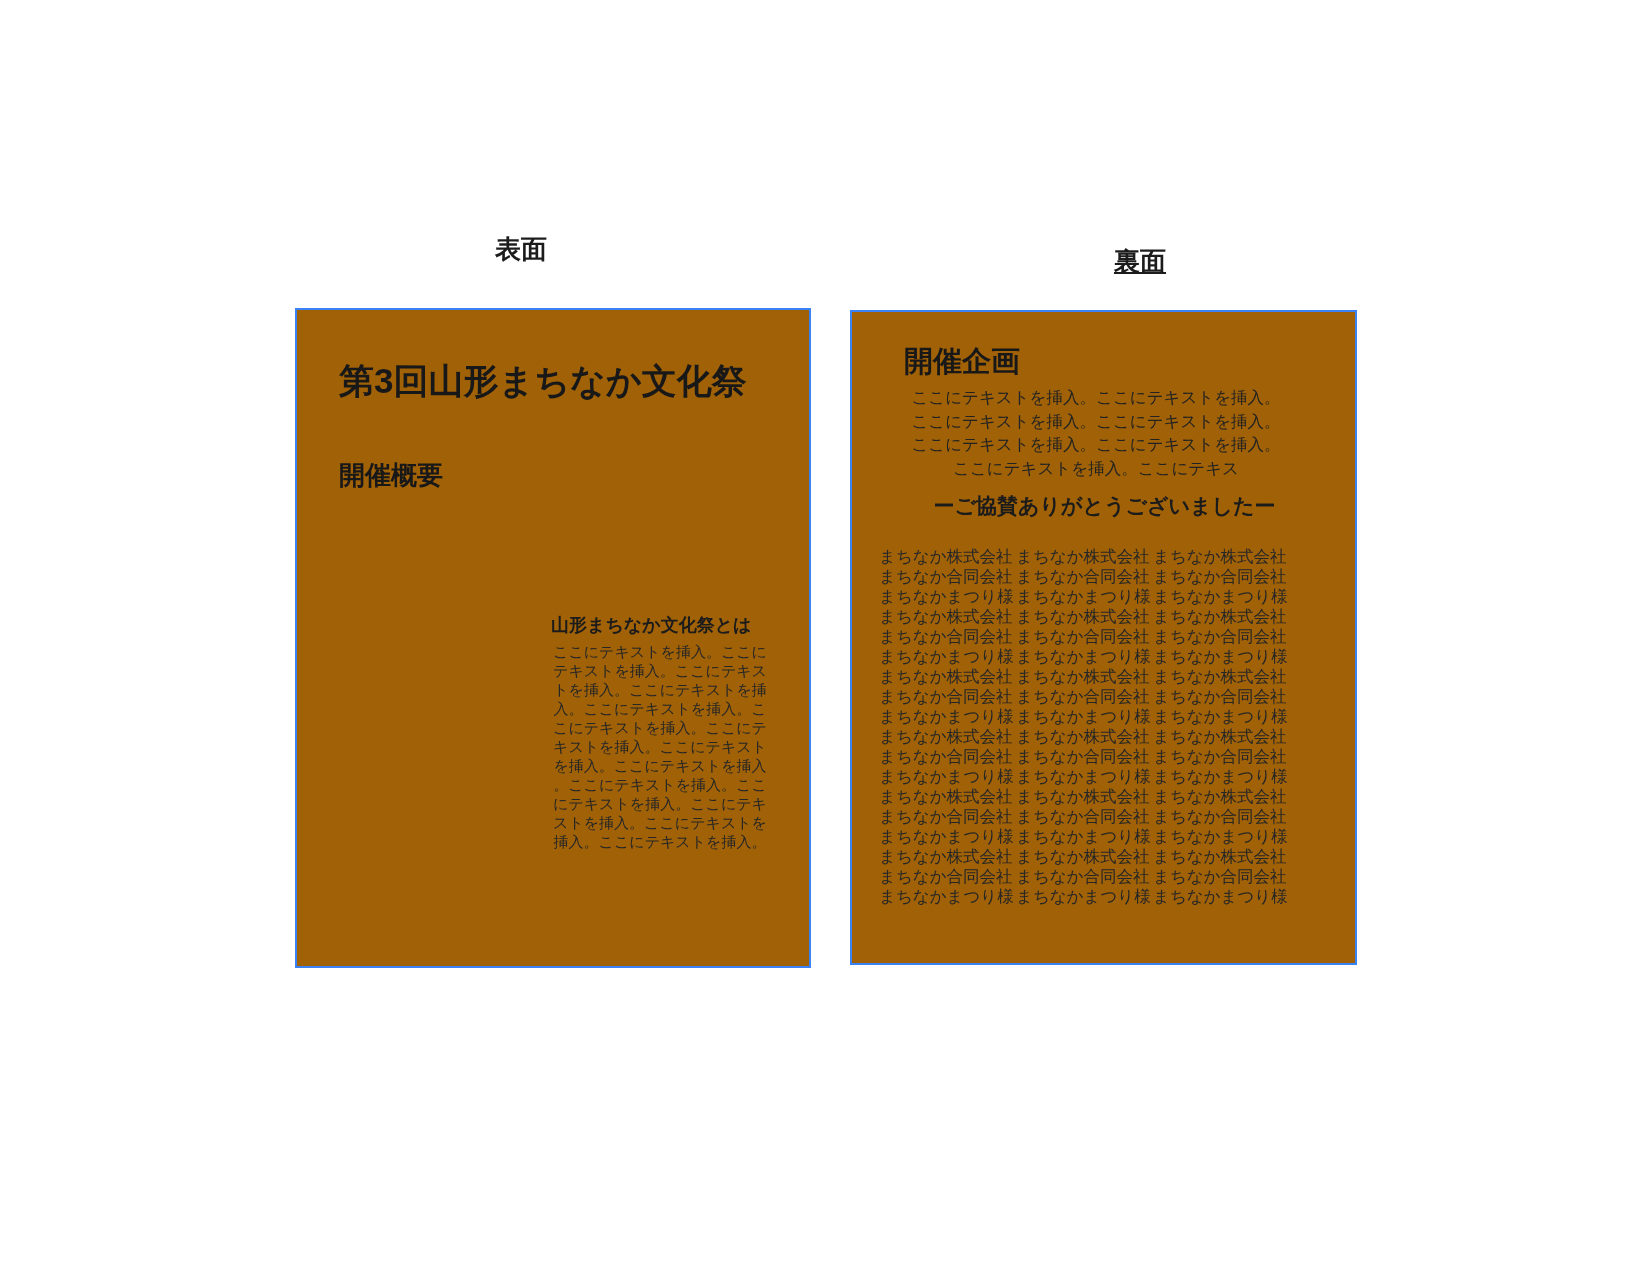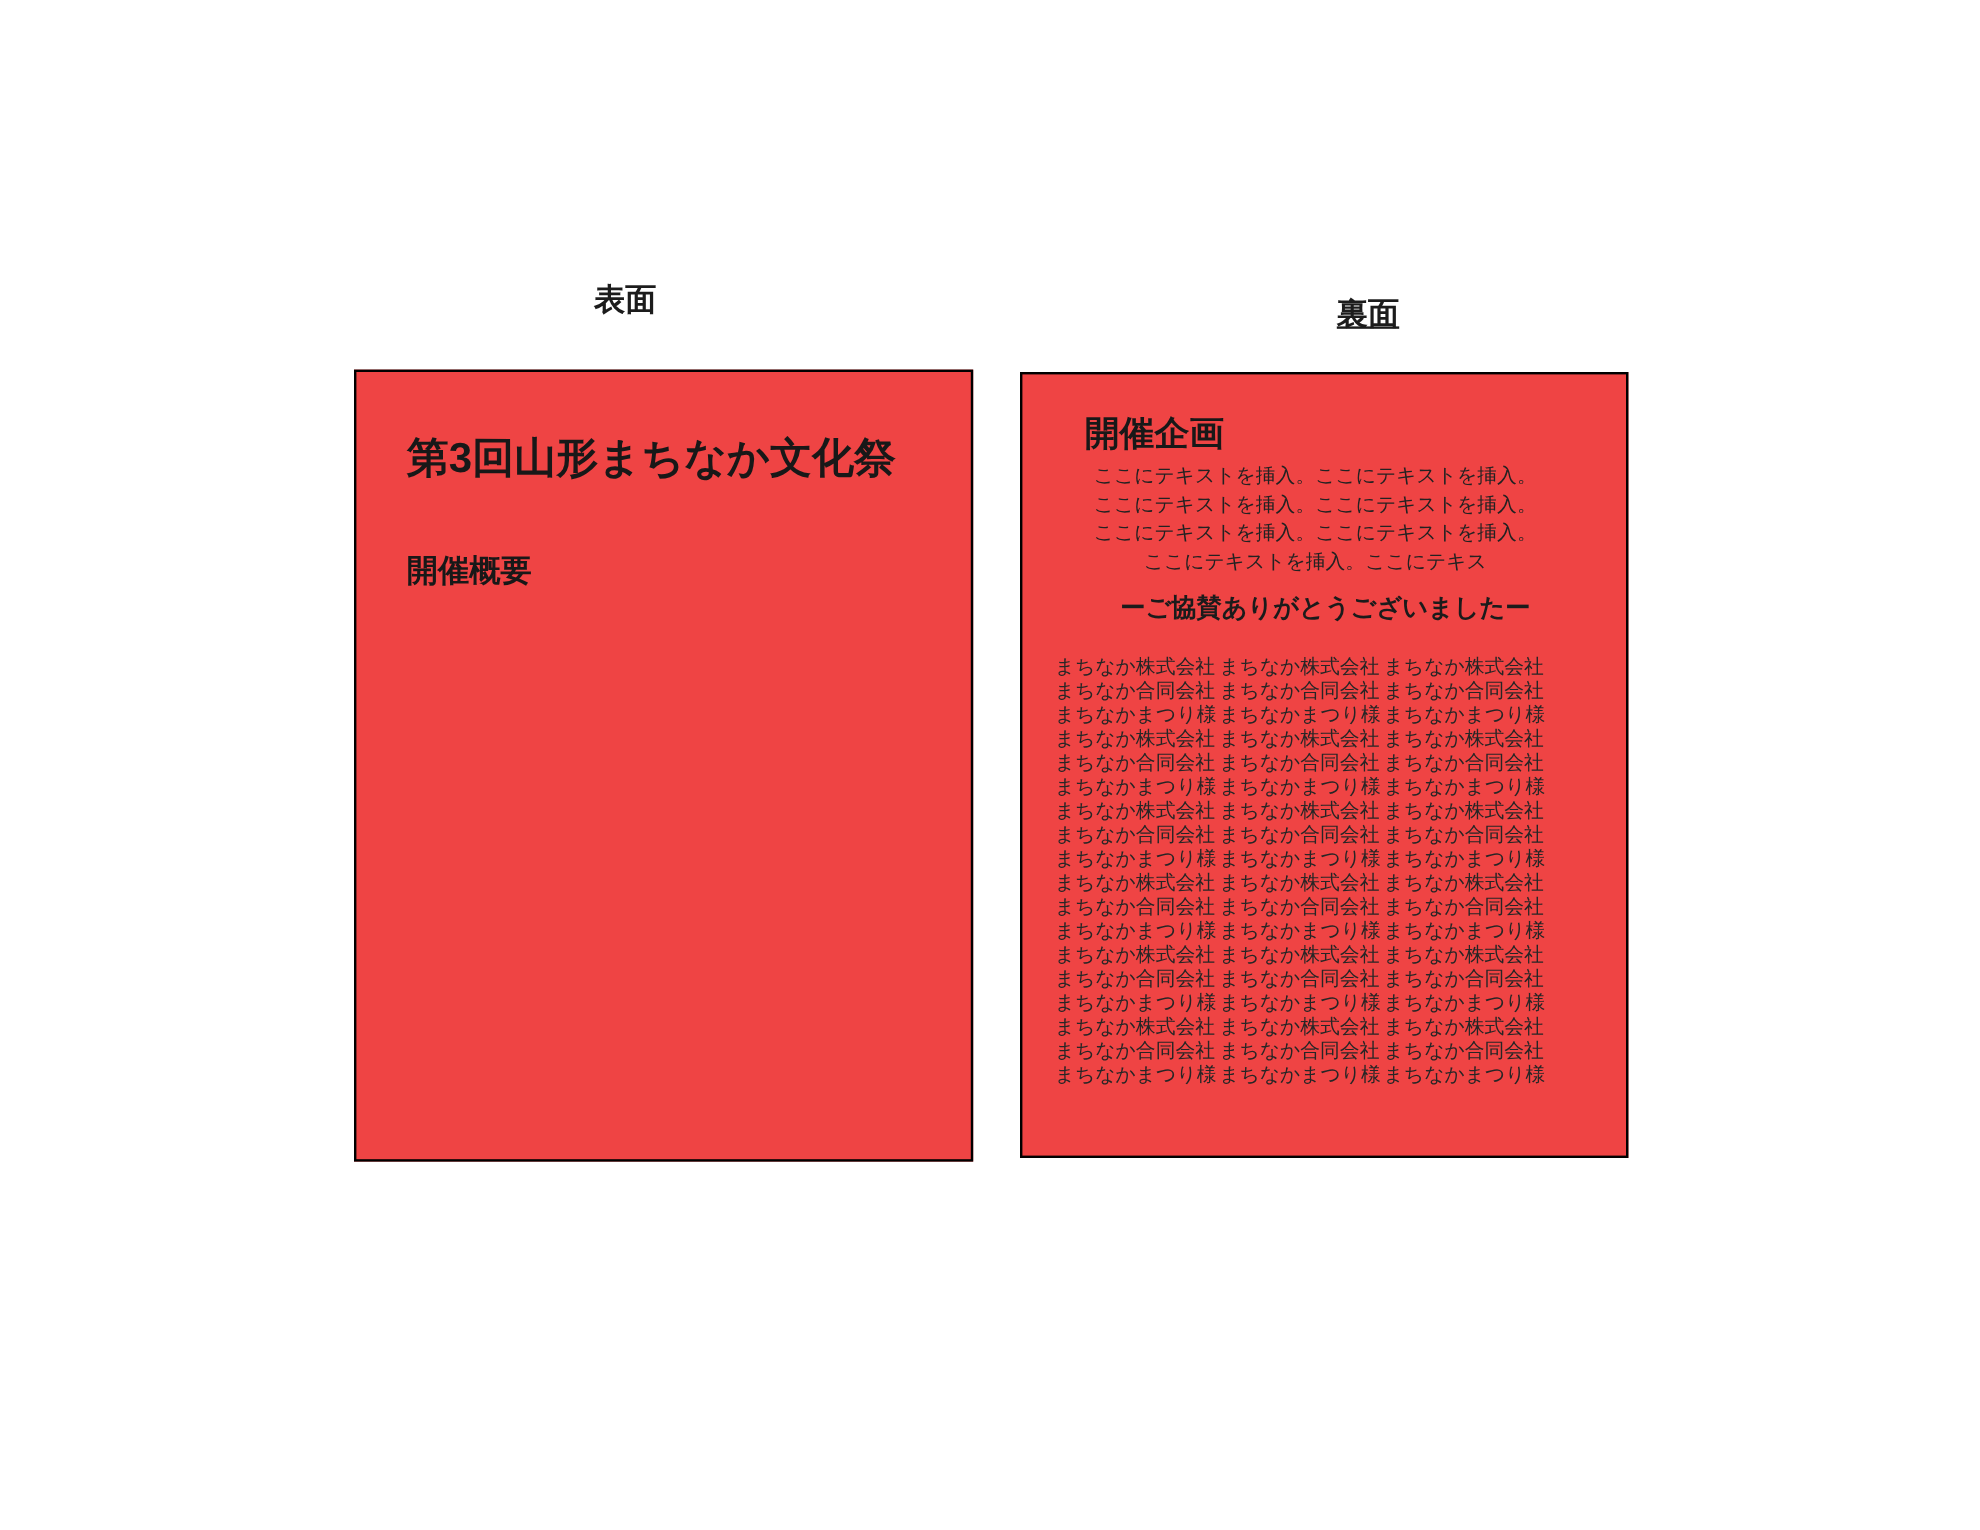--- a/index.html
+++ b/index.html
@@ -31,22 +31,22 @@
     font-weight: 600;
     color: #1c1c1c;
     white-space: nowrap;
     text-align: center;
   }
   .side-label.front { left: 495px; top: 232px; }
   .side-label.back  { left: 1114px; top: 244px; text-decoration: underline; }
 
   .panel {
     position: absolute;
-    background: #ef4444;
-    border: 2px solid #000000;
+    background: #a16207;
+    border: 2px solid #3b82f6;
   }
   .panel.front-panel { left: 295px; top: 308px; width: 516px; height: 660px; }
   .panel.back-panel  { left: 850px; top: 310px; width: 507px; height: 655px; }
 
   .jp { word-break: break-all; line-break: anywhere; text-align: center; }
 
   
   .front-title {
     position: absolute; left: 42px; top: 48px;
     font-size: 35px; font-weight: 600; white-space: nowrap; color: #181818;
@@ -96,20 +96,24 @@
 
 <div class="page">
 
 
   <div class="side-label front">表面</div>
   <div class="side-label back">裏面</div>
 
   <div class="panel front-panel">
     <div class="front-title">第3回山形まちなか文化祭</div>
     <div class="overview-heading">開催概要</div>
+    <div class="about-block">
+      <div class="about-heading">山形まちなか文化祭とは</div>
+      <div class="about-body jp">ここにテキストを挿入。ここにテキストを挿入。ここにテキストを挿入。ここにテキストを挿入。ここにテキストを挿入。ここにテキストを挿入。ここにテキストを挿入。ここにテキストを挿入。ここにテキストを挿入。ここにテキストを挿入。ここにテキストを挿入。ここにテキストを挿入。ここにテキストを挿入。ここにテキストを挿入。</div>
+    </div>
   </div>
 
   <div class="panel back-panel">
     <div class="back-heading">開催企画</div>
     <div class="back-body jp">ここにテキストを挿入。ここにテキストを挿入。ここにテキストを挿入。ここにテキストを挿入。ここにテキストを挿入。ここにテキストを挿入。ここにテキストを挿入。ここにテキス</div>
     <div class="sponsor-banner">ーご協賛ありがとうございましたー</div>
     <div class="sponsor-grid">
         <div class="sponsor-column">
           <div class="sponsor-row">まちなか株式会社</div>
           <div class="sponsor-row">まちなか合同会社</div>

